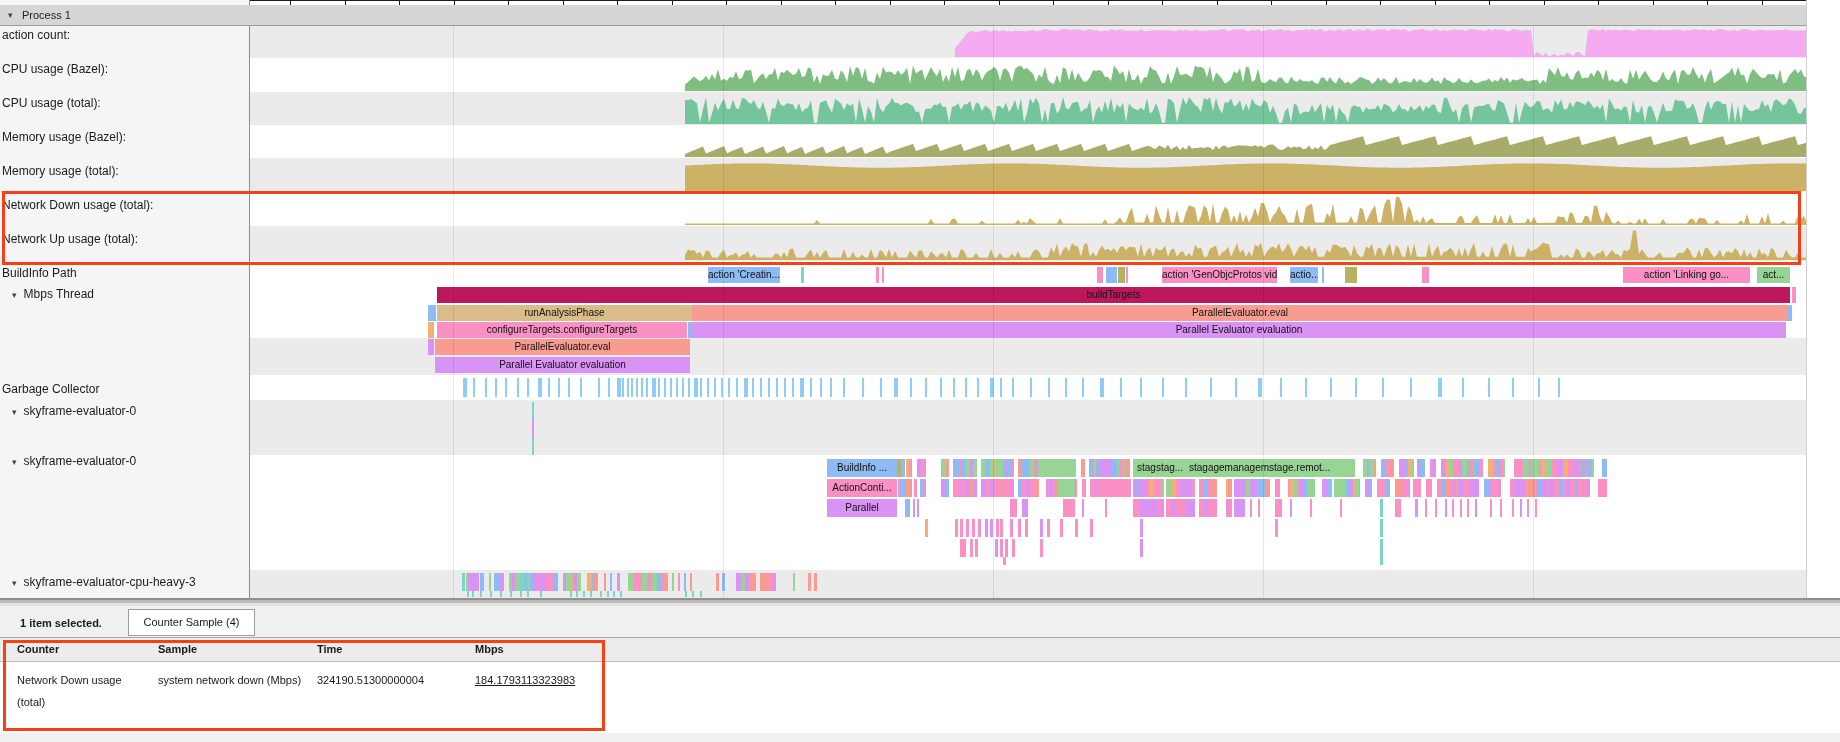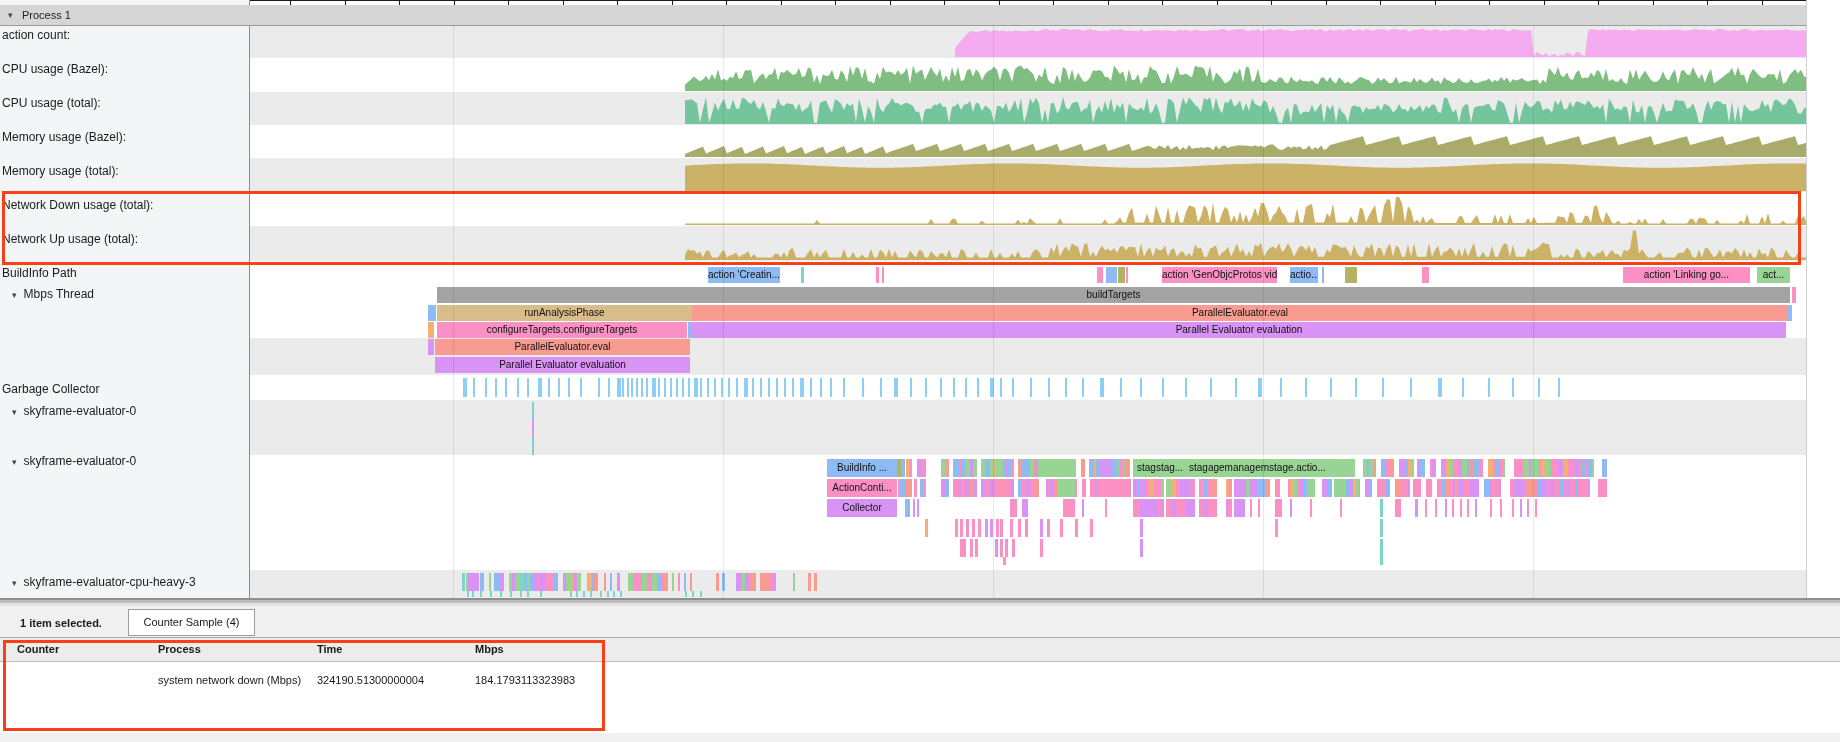--- a/index.html
+++ b/index.html
@@ -85,21 +85,21 @@
       <div class="chip" style="left: 856px; top: 267px; width: 11px; height: 16px; background: rgb(143, 187, 244); position: absolute;"></div>
       <div class="chip" style="left: 868px; top: 267px; width: 7px; height: 16px; background: rgb(181, 178, 100); position: absolute;"></div>
       <div class="chip" style="left: 876px; top: 267px; width: 2px; height: 16px; background: rgb(251, 144, 197); position: absolute;"></div>
       <div class="chip" style="left: 912px; top: 267px; width: 115px; height: 16px; background: rgb(251, 144, 197); position: absolute;">action 'GenObjcProtos video/...</div>
       <div class="chip" style="left: 1040px; top: 267px; width: 28px; height: 16px; background: rgb(143, 187, 244); position: absolute;">actio...</div>
       <div class="chip" style="left: 1072px; top: 267px; width: 2px; height: 16px; background: rgb(143, 187, 244); position: absolute;"></div>
       <div class="chip" style="left: 1095px; top: 267px; width: 12px; height: 16px; background: rgb(181, 178, 100); position: absolute;"></div>
       <div class="chip" style="left: 1172px; top: 267px; width: 7px; height: 16px; background: rgb(251, 144, 197); position: absolute;"></div>
       <div class="chip" style="left: 1373px; top: 267px; width: 127px; height: 16px; background: rgb(251, 144, 197); position: absolute;">action 'Linking go...</div>
       <div class="chip" style="left: 1507px; top: 267px; width: 33px; height: 16px; background: rgb(152, 212, 148); position: absolute;">act...</div>
-      <div class="chip" style="left: 187px; top: 287px; width: 1353px; height: 16px; background: #a3a3a3; position: absolute;">buildTargets</div>
+      <div class="chip" style="left: 187px; top: 287px; width: 1353px; height: 16px; background: #be185d; position: absolute;">buildTargets</div>
       <div class="chip" style="left: 1542px; top: 287px; width: 4px; height: 16px; background: rgb(251, 144, 197); position: absolute;"></div>
       <div class="chip" style="left: 178px; top: 305px; width: 8px; height: 16px; background: rgb(143, 187, 244); position: absolute;"></div>
       <div class="chip" style="left: 187px; top: 305px; width: 255px; height: 16px; background: rgb(216, 188, 138); position: absolute;">runAnalysisPhase</div>
       <div class="chip" style="left: 442px; top: 305px; width: 1096px; height: 16px; background: rgb(248, 156, 146); position: absolute;">ParallelEvaluator.eval</div>
       <div class="chip" style="left: 1538px; top: 305px; width: 4px; height: 16px; background: rgb(143, 187, 244); position: absolute;"></div>
       <div class="chip" style="left: 178px; top: 322px; width: 6px; height: 16px; background: rgb(242, 176, 114); position: absolute;"></div>
       <div class="chip" style="left: 187px; top: 322px; width: 250px; height: 16px; background: rgb(251, 144, 197); position: absolute;">configureTargets.configureTargets</div>
       <div class="chip" style="left: 438px; top: 322px; width: 4px; height: 16px; background: rgb(143, 187, 244); position: absolute;"></div>
       <div class="chip" style="left: 442px; top: 322px; width: 1094px; height: 16px; background: rgb(217, 147, 244); position: absolute;">Parallel Evaluator evaluation</div>
       <div class="chip" style="left: 178px; top: 339px; width: 6px; height: 16px; background: rgb(217, 147, 244); position: absolute;"></div>
@@ -238,21 +238,21 @@
         <div style="position: absolute; left: 29px; top: 0px; width: 4px; height: 18px; background: rgb(217, 147, 244);"></div>
         <div style="position: absolute; left: 33px; top: 0px; width: 3px; height: 18px; background: rgb(217, 147, 244);"></div>
         <div style="position: absolute; left: 36px; top: 0px; width: 5px; height: 18px; background: rgb(143, 187, 244);"></div>
         <div style="position: absolute; left: 41px; top: 0px; width: 2px; height: 18px; background: rgb(152, 212, 148);"></div>
         <div style="position: absolute; left: 43px; top: 0px; width: 4px; height: 18px; background: rgb(251, 144, 197);"></div>
         <div style="position: absolute; left: 47px; top: 0px; width: 2px; height: 18px; background: rgb(152, 212, 148);"></div>
         <div style="position: absolute; left: 49px; top: 0px; width: 5px; height: 18px; background: rgb(248, 156, 146);"></div>
       </div>
       <div class="chip l18" style="left: 883px; top: 459px; width: 222px; height: 18px; background: rgb(152, 212, 148); position: absolute;">
         <span style="position: absolute; left: 4px; top: 0px; white-space: nowrap;">stagstag...</span>
-        <span style="position: absolute; left: 56px; top: 0px; white-space: nowrap;">stagagemanagemstage.actio...</span>
+        <span style="position: absolute; left: 56px; top: 0px; white-space: nowrap;">stagagemanagemstage.remot...</span>
       </div>
       <div style="left: 1113px; top: 459px; width: 244px; height: 18px; overflow: hidden; position: absolute;">
         <div style="position: absolute; left: 0px; top: 0px; width: 4px; height: 18px; background: rgb(152, 212, 148);"></div>
         <div style="position: absolute; left: 4px; top: 0px; width: 2px; height: 18px; background: rgb(143, 187, 244);"></div>
         <div style="position: absolute; left: 6px; top: 0px; width: 5px; height: 18px; background: rgb(152, 212, 148);"></div>
         <div style="position: absolute; left: 11px; top: 0px; width: 2px; height: 18px; background: rgb(248, 156, 146);"></div>
         <div style="position: absolute; left: 18px; top: 0px; width: 4px; height: 18px; background: rgb(143, 187, 244);"></div>
         <div style="position: absolute; left: 22px; top: 0px; width: 5px; height: 18px; background: rgb(251, 144, 197);"></div>
         <div style="position: absolute; left: 27px; top: 0px; width: 4px; height: 18px; background: rgb(248, 156, 146);"></div>
         <div style="position: absolute; left: 36px; top: 0px; width: 3px; height: 18px; background: rgb(217, 147, 244);"></div>
@@ -470,21 +470,21 @@
         <div style="position: absolute; left: 205px; top: 0px; width: 5px; height: 18px; background: rgb(251, 144, 197);"></div>
         <div style="position: absolute; left: 210px; top: 0px; width: 2px; height: 18px; background: rgb(143, 187, 244);"></div>
         <div style="position: absolute; left: 212px; top: 0px; width: 4px; height: 18px; background: rgb(251, 144, 197);"></div>
         <div style="position: absolute; left: 216px; top: 0px; width: 3px; height: 18px; background: rgb(251, 144, 197);"></div>
         <div style="position: absolute; left: 219px; top: 0px; width: 4px; height: 18px; background: rgb(251, 144, 197);"></div>
         <div style="position: absolute; left: 223px; top: 0px; width: 2px; height: 18px; background: rgb(217, 147, 244);"></div>
         <div style="position: absolute; left: 233px; top: 0px; width: 3px; height: 18px; background: rgb(251, 144, 197);"></div>
         <div style="position: absolute; left: 236px; top: 0px; width: 4px; height: 18px; background: rgb(251, 144, 197);"></div>
         <div style="position: absolute; left: 240px; top: 0px; width: 2px; height: 18px; background: rgb(251, 144, 197);"></div>
       </div>
-      <div class="chip l18" style="left: 577px; top: 499px; width: 70px; height: 18px; background: rgb(217, 147, 244); position: absolute;">Collector</div>
+      <div class="chip l18" style="left: 577px; top: 499px; width: 70px; height: 18px; background: rgb(217, 147, 244); position: absolute;">Parallel</div>
       <div class="chip l18" style="left: 655px; top: 499px; width: 5px; height: 18px; background: rgb(143, 187, 244); position: absolute;"></div>
       <div class="chip l18" style="left: 663px; top: 499px; width: 2px; height: 18px; background: rgb(217, 147, 244); position: absolute;"></div>
       <div class="chip l18" style="left: 667px; top: 499px; width: 2px; height: 18px; background: rgb(217, 147, 244); position: absolute;"></div>
       <div class="chip l18" style="left: 760px; top: 499px; width: 7px; height: 18px; background: rgb(251, 144, 197); position: absolute;"></div>
       <div class="chip l18" style="left: 772px; top: 499px; width: 6px; height: 18px; background: rgb(217, 147, 244); position: absolute;"></div>
       <div class="chip l18" style="left: 813px; top: 499px; width: 12px; height: 18px; background: rgb(251, 144, 197); position: absolute;"></div>
       <div class="chip l18" style="left: 832px; top: 499px; width: 2px; height: 18px; background: rgb(217, 147, 244); position: absolute;"></div>
       <div class="chip l18" style="left: 855px; top: 499px; width: 2px; height: 18px; background: rgb(251, 144, 197); position: absolute;"></div>
       <div style="left: 883px; top: 499px; width: 112px; height: 18px; overflow: hidden; position: absolute;">
         <div style="position: absolute; left: 0px; top: 0px; width: 2px; height: 18px; background: rgb(251, 144, 197);"></div>
@@ -714,28 +714,29 @@
   <div id="hl-network" class="hlbox" style="left: 2px; top: 191px; width: 1799px; height: 74px;"></div>
 
   <div id="separator"></div>
 
   <div id="bottompanel">
     <div id="status">1 item selected.</div>
     <div id="tab">Counter Sample (4)</div>
     <div id="tabletop"></div>
     <div id="thead">
       <span class="th" style="left: 17px;">Counter</span>
-      <span class="th" style="left: 158px;">Process</span>
+      <span class="th" style="left: 158px;">Sample</span>
       <span class="th" style="left: 317px;">Time</span>
       <span class="th" style="left: 475px;">Mbps</span>
     </div>
     <div id="tbody">
+      <div class="td" style="left: 17px; width: 130px;">Network Down usage (total)</div>
       <div class="td" style="left: 158px; width: 145px;">system network down (Mbps)</div>
       <div class="td" style="left: 317px; width: 150px;">324190.51300000004</div>
-      <div class="td" style="left: 475px; width: 150px;">184.1793113323983</div>
+      <div class="td" style="left: 475px; width: 150px; text-decoration: underline;">184.1793113323983</div>
     </div>
     <div id="hl-table" class="hlbox" style="left: 3px; top: 34px; width: 602px; height: 91px;"></div>
   </div>
 <div class="gridline" style="left: 453px; position: absolute;"></div>
     <div class="gridline" style="left: 723px; position: absolute;"></div>
     <div class="gridline" style="left: 993px; position: absolute;"></div>
     <div class="gridline" style="left: 1263px; position: absolute;"></div>
     <div class="gridline" style="left: 1533px; position: absolute;"></div>
   </div>
 

